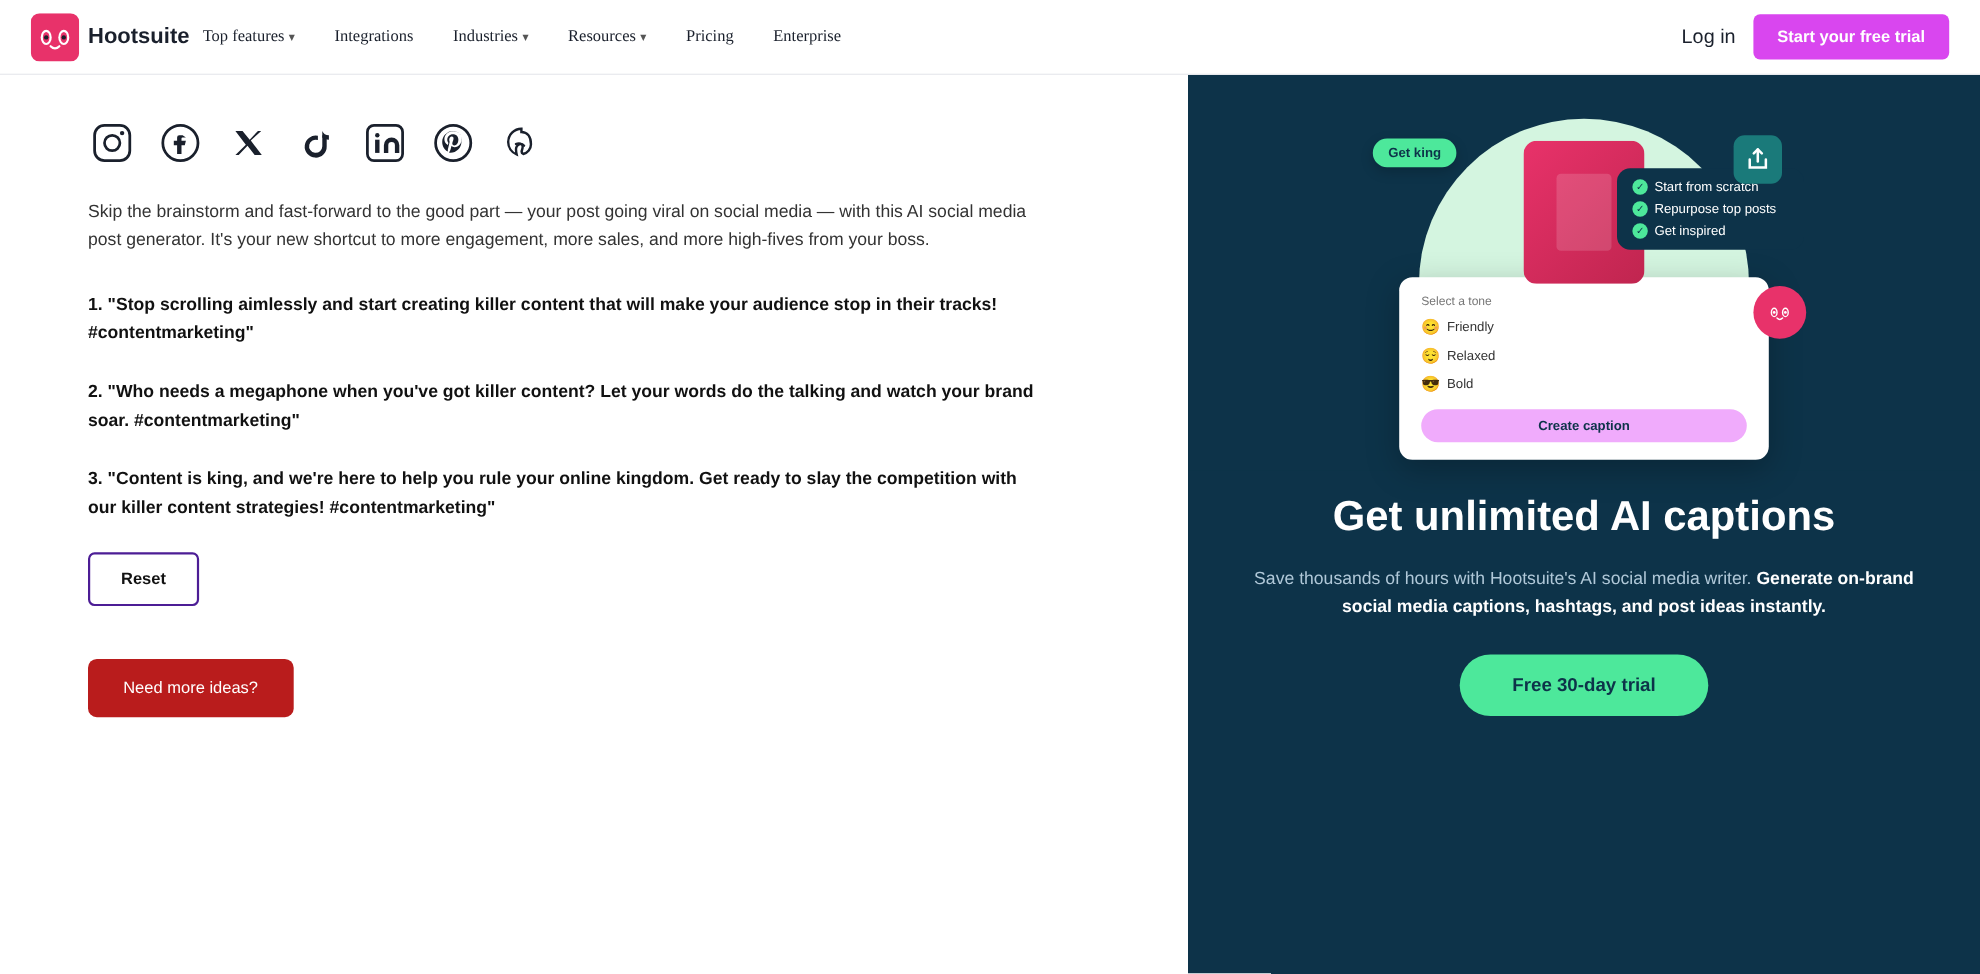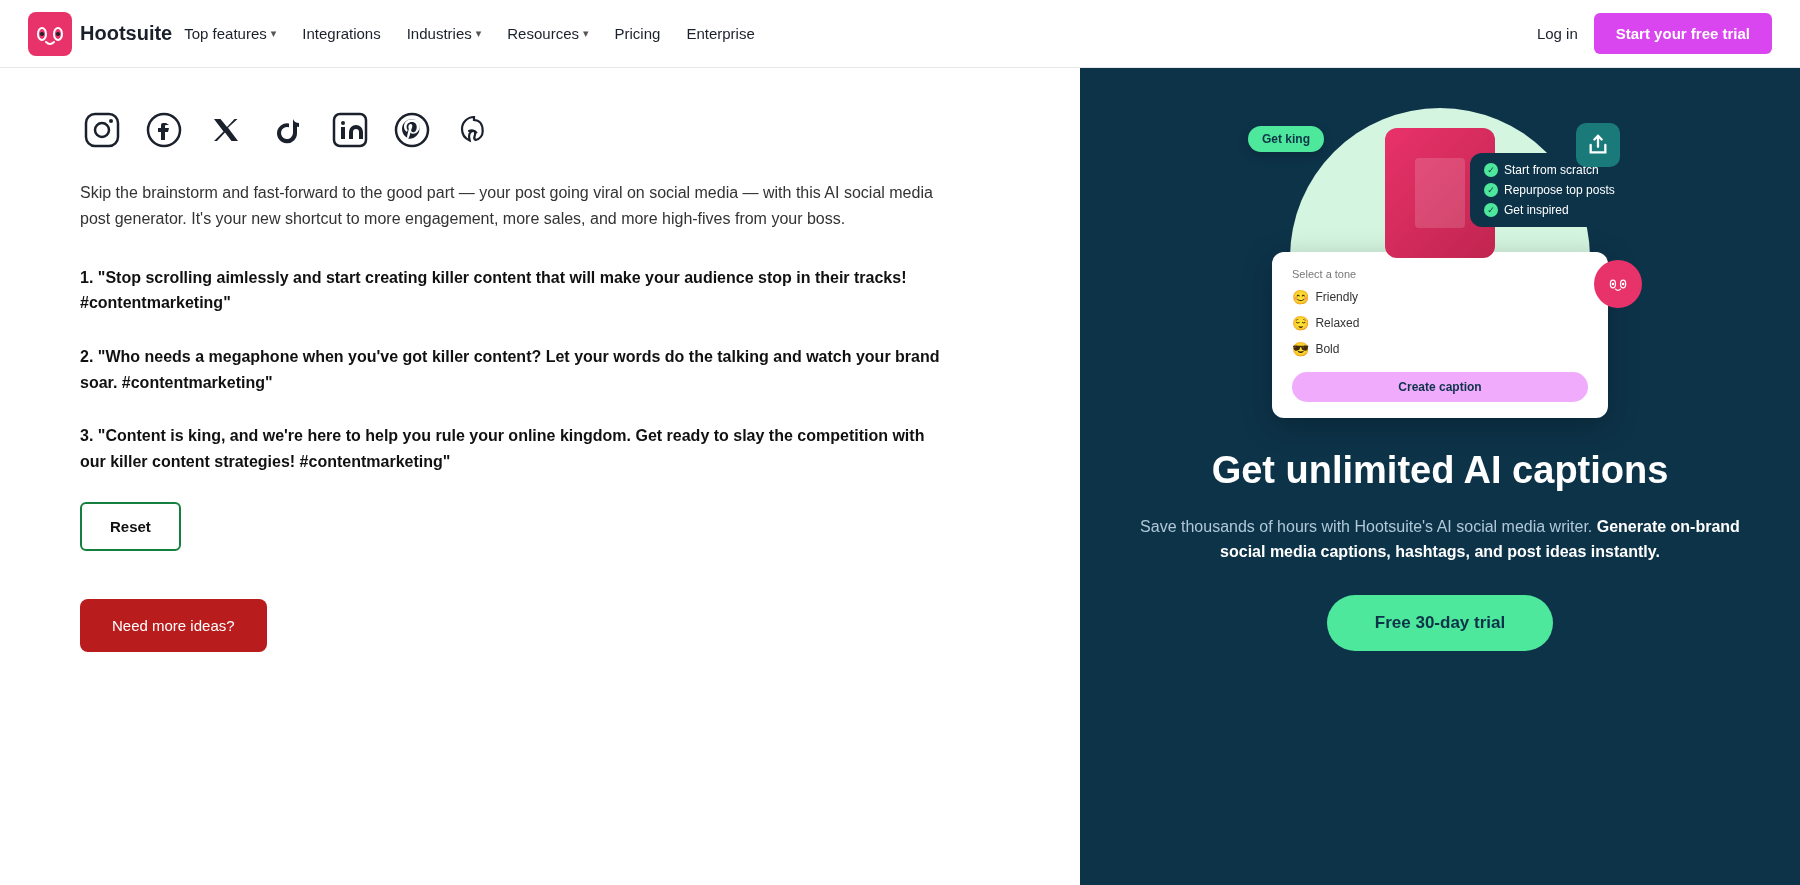--- a/index.html
+++ b/index.html
@@ -19,43 +19,44 @@
     }
     .nav-logo {
       display: flex;
       align-items: center;
       gap: 8px;
     }
     .nav-logo svg { width: 44px; height: 44px; }
     .nav-links {
       display: flex;
       align-items: flex-end;
-      gap: 2px;
+      gap: 12px;
       flex: 1;
+      font-family: Liberation Serif, serif;
     }
     .nav-link {
       display: flex;
       align-items: center;
       gap: 4px;
       padding: 8px 12px;
       font-size: 15px;
       font-weight: 500;
       color: #1a202c;
       cursor: pointer;
       border-radius: 6px;
       white-space: nowrap;
     }
     .nav-link .chevron { font-size: 11px; color: #555; }
     .nav-right {
       display: flex;
       align-items: center;
       gap: 16px;
     }
     .nav-login {
-      font-size: 15px;
+      font-size: 18px;
       font-weight: 500;
       color: #1a202c;
       cursor: pointer;
     }
     .nav-cta {
       background: #d946ef;
       color: #fff;
       border: none;
       border-radius: 6px;
       padding: 12px 22px;
@@ -111,21 +112,21 @@
     .caption-item p {
       font-size: 16px;
       font-weight: 700;
       line-height: 1.6;
       color: #111;
       max-width: 860px;
     }
 
     
     .btn-reset {
-      border: 2px solid #15803d;
+      border: 2px solid #4c1d95;
       background: #fff;
       color: #111;
       font-size: 15px;
       font-weight: 600;
       padding: 14px 28px;
       border-radius: 6px;
       cursor: pointer;
       margin-bottom: 28px;
     }
 

